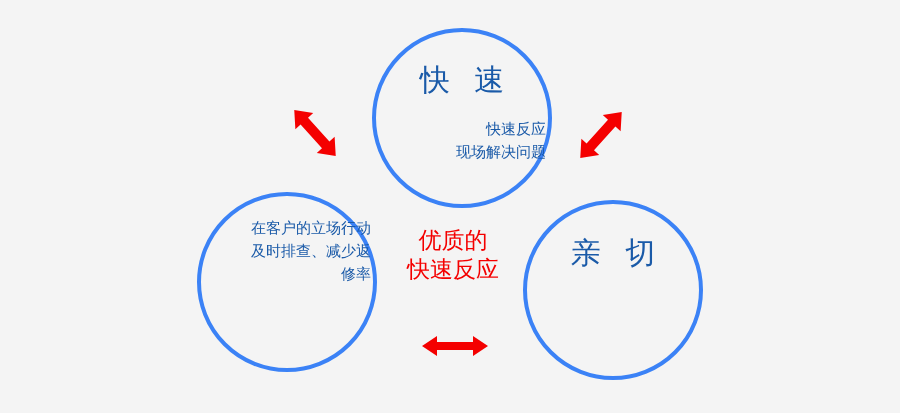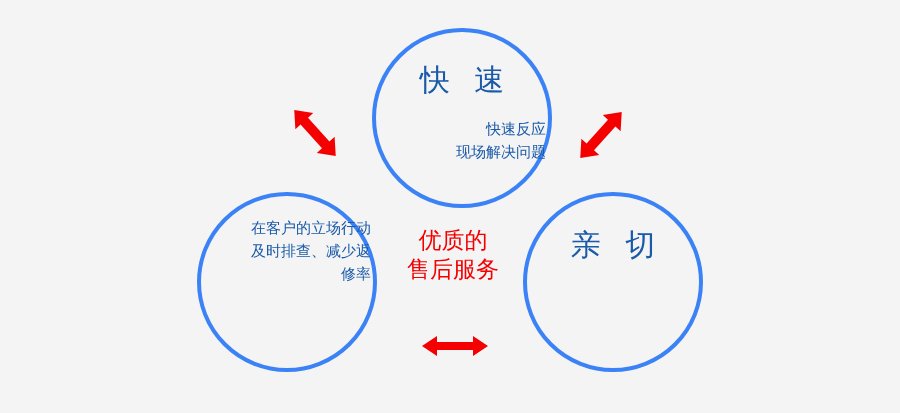--- a/index.html
+++ b/index.html
@@ -29,21 +29,21 @@
     border: 4px solid #3b82f6;
     box-sizing: border-box;
     background: #f4f4f4;
     display: flex;
     flex-direction: column;
     align-items: center;
     justify-content: flex-start;
   }
   .node-top   { left: 372px; top: 28px;  }
   .node-left  { left: 197px; top: 192px; }
-  .node-right { left: 523px; top: 192px; }
+  .node-right { left: 523px; top: 200px; }
 
   .node-title {
     color: #1a5aa8;
     font-size: 30px;
     line-height: 30px;
     letter-spacing: 8px;
     text-indent: 8px;
     font-weight: 400;
     white-space: nowrap;
   }
@@ -103,21 +103,21 @@
     <div class="node-desc">在客户的立场行动
 及时排查、减少返
 修率</div>
   </div>
 
   <div class="node node-right">
     <div class="node-title">亲 切</div>
   </div>
 
   <div class="center-caption">优质的
-售后服务</div>
+快速反应</div>
 
   <div class="arrow arrow-left-diag">
     <svg width="46" height="66" viewBox="0 0 46 66">
       <g transform="rotate(-42 23 33)">
         <path d="M23 2 L35 17 L28 17 L28 49 L35 49 L23 64 L11 49 L18 49 L18 17 L11 17 Z" fill="#f40000"></path>
       </g>
     </svg>
   </div>
 
   <div class="arrow arrow-right-diag">

